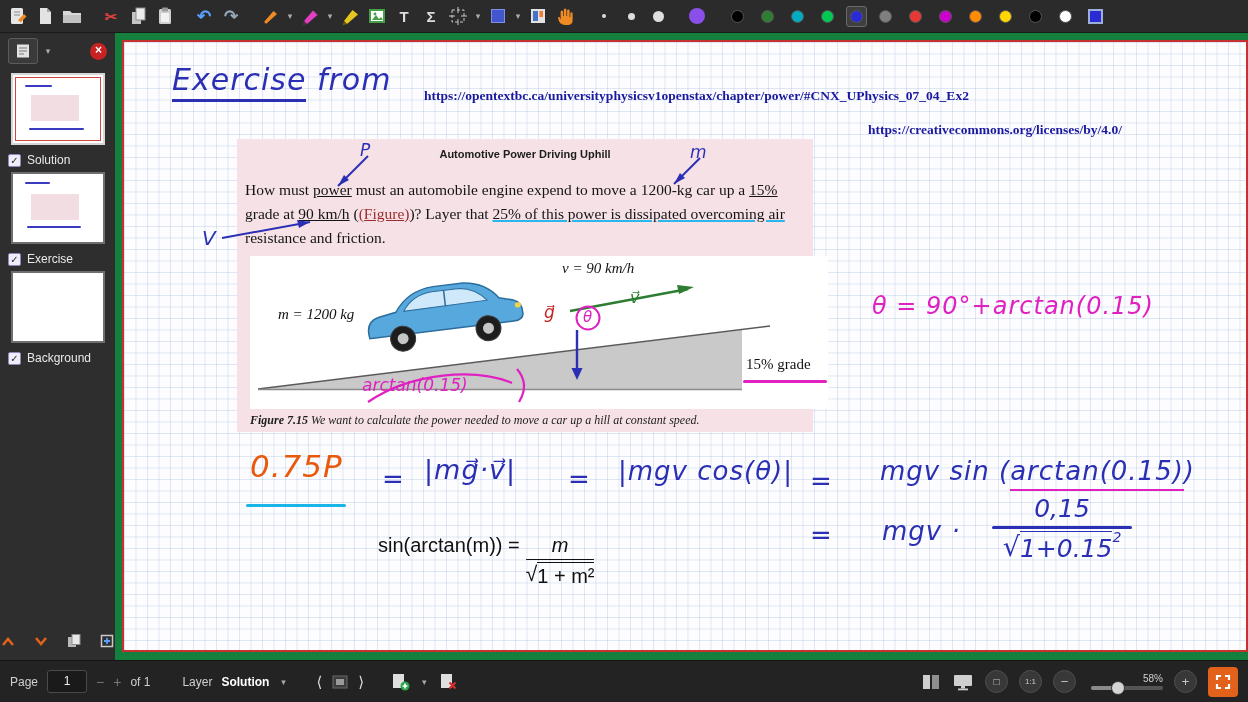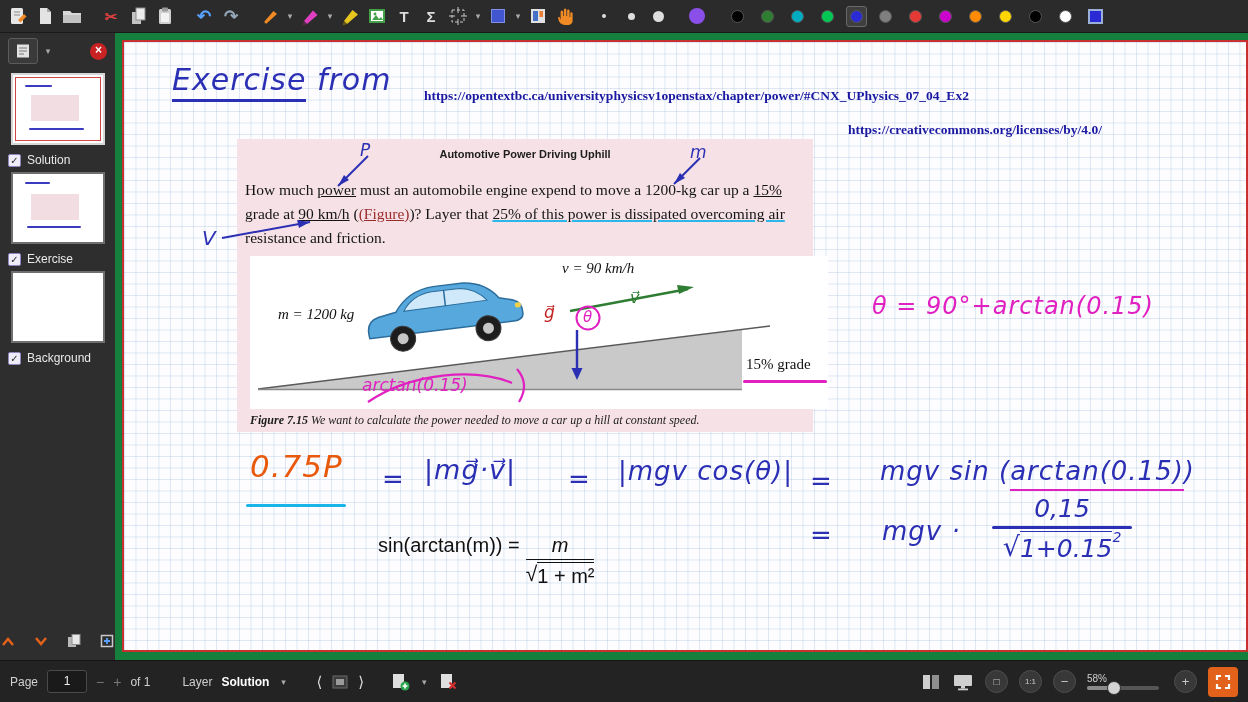--- a/index.html
+++ b/index.html
@@ -70,21 +70,21 @@
   .latexblk .bar{height:1.4px;background:#111;width:100%;margin:2px 0}
   .ovl{border-top:1.6px solid currentColor;padding-top:2px}
 
   
   .statusbar{position:absolute;left:0;top:660px;width:1248px;height:42px;background:#232323;border-top:1px solid #141414;display:flex;align-items:center;gap:9px;padding:0 10px;color:#cfcfcf;font-size:12px;z-index:5}
   .pagebox{width:40px;height:23px;background:#1a1a1a;border:1px solid #4a4a4a;border-radius:3px;color:#eee;text-align:center;line-height:21px}
   .dim{color:#777;font-size:14px}
   .sb-strong{color:#fff;font-weight:bold}
   .sb-right{margin-left:auto;display:flex;align-items:center;gap:11px}
   .circle-btn{width:23px;height:23px;border-radius:50%;background:#383838;border:1px solid #4e4e4e;color:#c9c9c9;font-size:10px;display:flex;align-items:center;justify-content:center}
-  .zoomblk{display:flex;flex-direction:column;align-items:flex-start;gap:2px;width:76px}
+  .zoomblk{display:flex;flex-direction:column;align-items:flex-end;gap:2px;width:76px}
   .zoomlab{font-size:10px;color:#cfcfcf}
   .track{position:relative;width:72px;height:4px;background:#555;border-radius:2px}
   .track .fill{position:absolute;left:0;top:0;height:4px;width:26px;background:#8a8a8a;border-radius:2px}
   .handle{position:absolute;left:20px;top:-5px;width:14px;height:14px;border-radius:50%;background:#d4d4d4;border:1px solid #333}
   .fs-btn{width:30px;height:30px;border-radius:4px;background:#e2621b;display:flex;align-items:center;justify-content:center}
 </style>
 </head>
 <body>
 
 <div class="toolbar">
@@ -292,25 +292,25 @@
 </div>
 
 <div class="workspace">
   <div class="page">
 
     <div class="abs hw blue heading" style="left:48px;top:20px">
       <span class="u-word">Exercise</span>
       <span>from</span>
     </div>
     <div class="abs link" style="left:300px;top:46px">https://opentextbc.ca/universityphysicsv1openstax/chapter/power/#CNX_UPhysics_07_04_Ex2</div>
-    <div class="abs link" style="left:724px;top:80px">https://creativecommons.org/licenses/by/4.0/</div>
+    <div class="abs link" style="left:744px;top:80px">https://creativecommons.org/licenses/by/4.0/</div>
 
     <div class="abs pbox">
       <div class="pbox-title">Automotive Power Driving Uphill</div>
-      <div class="pline" style="top:42px"><span>How much </span><span class="u">power</span><span> must an automobile engine expend to move a 1200-kg car up a </span><span class="u">15%</span></div>
+      <div class="pline" style="top:42px"><span>How must </span><span class="u">power</span><span> must an automobile engine expend to move a 1200-kg car up a </span><span class="u">15%</span></div>
       <div class="pline" style="top:66px"><span>grade at </span><span class="u">90 km/h</span><span> (</span><span class="fig-link">(Figure)</span><span>)? Layer that </span><span class="u-cyan">25% of this power is dissipated overcoming air</span></div>
       <div class="pline" style="top:90px">resistance and friction.</div>
 
       <div class="figure">
         <svg width="578" height="153" style="position:absolute;left:0;top:0">
           <polygon points="8,133 492,74 492,133" fill="#c9c9c9"></polygon>
           <line x1="8" y1="133" x2="520" y2="70" stroke="#5a5a5a" stroke-width="1.6"></line>
           <line x1="8" y1="133.5" x2="492" y2="133.5" stroke="#8a8a8a" stroke-width="1.4"></line>
           <g transform="translate(118,92) rotate(-7)">
             <path d="M3,-9 Q0,-26 14,-29 L32,-32 Q46,-52 72,-53 L102,-53 Q124,-51 136,-34 L150,-30 Q159,-27 158,-15 Q157,-9 148,-9 Z" fill="#57a8dd" stroke="#2b6d9c" stroke-width="1.5"></path>

